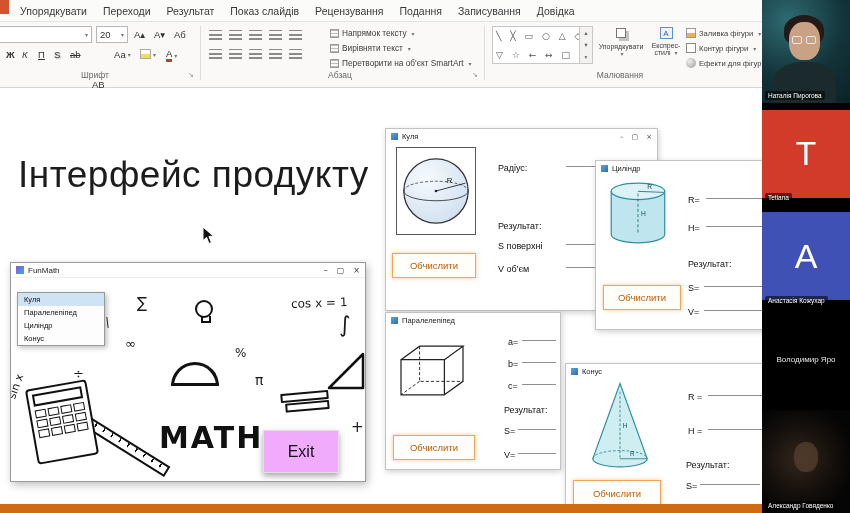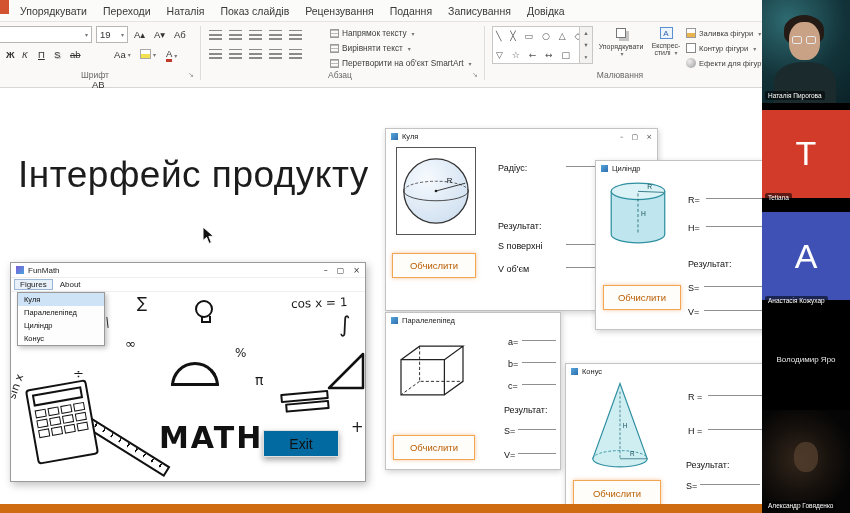--- a/index.html
+++ b/index.html
@@ -54,21 +54,21 @@
   .fm-ic { width:8px; height:8px; background:linear-gradient(135deg,#7b5cd6,#4aa3df); }
   .fm-ctrl { margin-left:auto; display:flex; gap:9px; font-size:8px; color:#333; font-family:"DejaVu Sans",sans-serif; }
   .fm-menu { height:14px; display:flex; gap:2px; padding:0 3px; font-size:8px; color:#222; align-items:center; border-bottom:1px solid #f0f0f0; }
   .fm-mi { padding:0 5px; }
   .fm-mi.active { border:1px solid #9db8d6; background:#e8f0fa; }
   .fm-canvas { position:absolute; left:0; top:29px; right:0; bottom:0; overflow:hidden; }
   .fm-dd { position:absolute; left:6px; top:29px; width:88px; background:#fdfdfd; border:1px solid #999; box-shadow:2px 2px 5px rgba(0,0,0,.25); z-index:5; }
   .fm-dd-item { font-size:7.5px; padding:2px 6px; color:#111; }
   .fm-dd-item.sel { background:#cfe3f7; }
   .fm-math { position:absolute; left:148px; top:128px; font-size:30px; font-weight:900; letter-spacing:2px; color:#111; font-family:"DejaVu Sans",sans-serif; }
-  .fm-exit { position:absolute; left:252px; top:138px; width:76px; height:27px; background:#0369a1; border:1px solid #e0e0e0; box-shadow:0 3px 6px rgba(0,0,0,.35); font-size:14px; color:#111; font-family:inherit; }
+  .fm-exit { position:absolute; left:252px; top:138px; width:76px; height:43px; background:#f0abfc; border:1px solid #e0e0e0; box-shadow:0 3px 6px rgba(0,0,0,.35); font-size:16px; color:#111; font-family:inherit; }
   .doodle { position:absolute; color:#1a1a1a; font-family:"DejaVu Sans",sans-serif; white-space:nowrap; }
   .d0{left:280px;top:4px;font-size:12px;transform:rotate(-2deg);}
   .d1{left:50px;top:26px;font-size:11px;transform:rotate(-7deg);}
   .d2{left:-8px;top:88px;font-size:11px;transform:rotate(-70deg);}
   .d3{left:126px;top:2px;font-size:15px;}
   .d4{left:244px;top:80px;font-size:14px;}
   .d5{left:114px;top:44px;font-size:13px;}
   .d6{left:62px;top:74px;font-size:13px;}
   .d7{left:224px;top:54px;font-size:12px;}
   .d8{left:328px;top:20px;font-size:22px;}
@@ -125,36 +125,36 @@
 <body>
 
 <div class="app">
 
   <div class="ppt">
 
     <div class="tabbar">
       <div class="accent"></div>
       <div class="tab">Упорядкувати</div>
       <div class="tab">Переходи</div>
-      <div class="tab">Наталія</div>
+      <div class="tab">Результат</div>
       <div class="tab">Показ слайдів</div>
       <div class="tab">Рецензування</div>
       <div class="tab">Подання</div>
       <div class="tab">Записування</div>
       <div class="tab">Довідка</div>
     </div>
 
     <div class="ribbon">
 
       <div class="combo" style="left:-26px;top:4px;width:118px;">
         <span></span>
           <span class="chev">▾</span>
       </div>
       <div class="combo" style="left:96px;top:4px;width:32px;">
-        <span>19</span>
+        <span>20</span>
         <span class="chev">▾</span>
       </div>
       <div class="rbtn" style="left:132px;top:6px;">А▴</div>
       <div class="rbtn" style="left:152px;top:6px;">А▾</div>
       <div class="rbtn" style="left:172px;top:6px;">Аб</div>
       <div class="rbtn b-bold" style="left:4px;top:26px;">Ж</div>
       <div class="rbtn b-ital" style="left:20px;top:26px;">К</div>
       <div class="rbtn b-und" style="left:36px;top:26px;">П</div>
       <div class="rbtn b-shad" style="left:52px;top:26px;">S</div>
       <div class="rbtn b-strk" style="left:68px;top:26px;">ab</div>
@@ -266,24 +266,20 @@
 
       <div class="fm">
         <div class="fm-tb">
           <span class="fm-ic"></span>
           <span>FunMath</span>
           <span class="fm-ctrl">
             <span>–</span>
             <span>▢</span>
             <span>×</span>
           </span>
-        </div>
-        <div class="fm-menu">
-          <span class="fm-mi active">Figures</span>
-          <span class="fm-mi">About</span>
         </div>
         <div class="fm-canvas">
           <span class="doodle d0">cos x = 1</span>
           <span class="doodle d1">√a² = |a|</span>
           <span class="doodle d2">sin x</span>
           <span class="doodle d3">∑</span>
           <span class="doodle d4">π</span>
           <span class="doodle d5">∞</span>
           <span class="doodle d6">÷</span>
           <span class="doodle d7">%</span>

